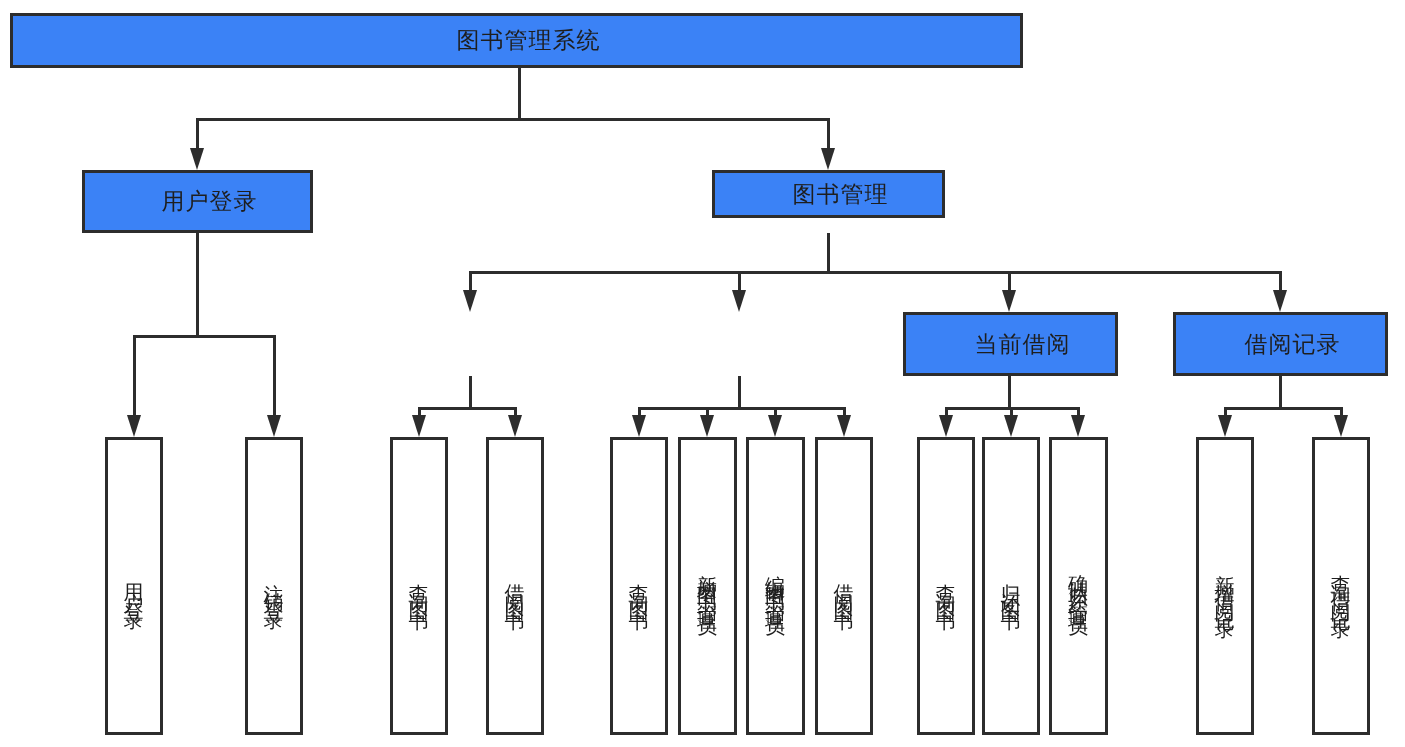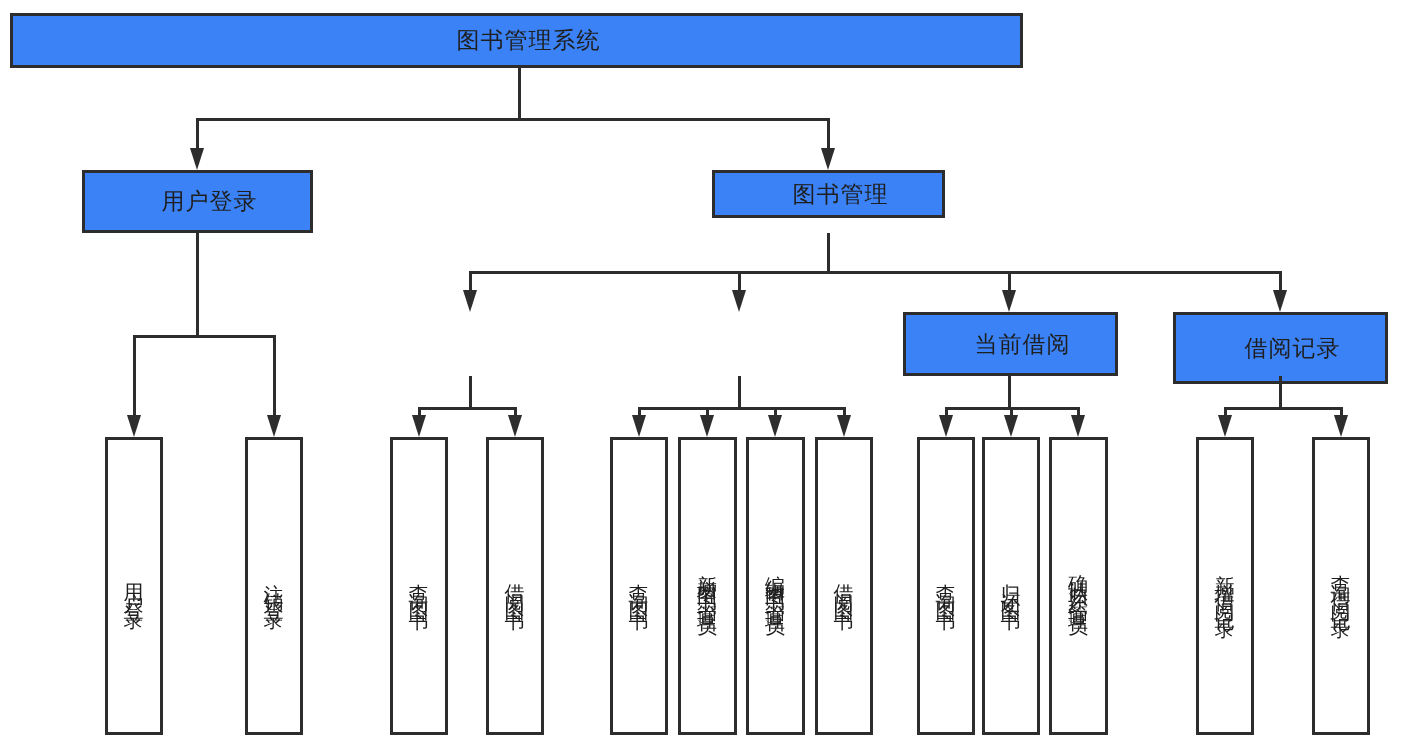--- a/index.html
+++ b/index.html
@@ -88,21 +88,21 @@
   <div class="vline" style="left:469px;top:271px;height:19px;"></div>
   <div class="arrow" style="left:463px;top:290px;"></div>
   <div class="vline" style="left:738px;top:271px;height:19px;"></div>
   <div class="arrow" style="left:732px;top:290px;"></div>
   <div class="vline" style="left:1008px;top:271px;height:19px;"></div>
   <div class="arrow" style="left:1002px;top:290px;"></div>
   <div class="vline" style="left:1279px;top:271px;height:19px;"></div>
   <div class="arrow" style="left:1273px;top:290px;"></div>
 
   <div class="box" style="left:903px;top:312px;width:215px;height:64px;">当前借阅</div>
-  <div class="box" style="left:1173px;top:312px;width:215px;height:72px;">借阅记录</div>
+  <div class="box" style="left:1173px;top:312px;width:215px;height:64px;">借阅记录</div>
 
   <div class="vline" style="left:469px;top:376px;height:31px;"></div>
   <div class="hline" style="left:418px;top:407px;width:99px;"></div>
   <div class="vline" style="left:418px;top:407px;height:8px;"></div>
   <div class="arrow" style="left:412px;top:415px;"></div>
   <div class="vline" style="left:514px;top:407px;height:8px;"></div>
   <div class="arrow" style="left:508px;top:415px;"></div>
 
   <div class="vline" style="left:738px;top:376px;height:31px;"></div>
   <div class="hline" style="left:638px;top:407px;width:208px;"></div>

